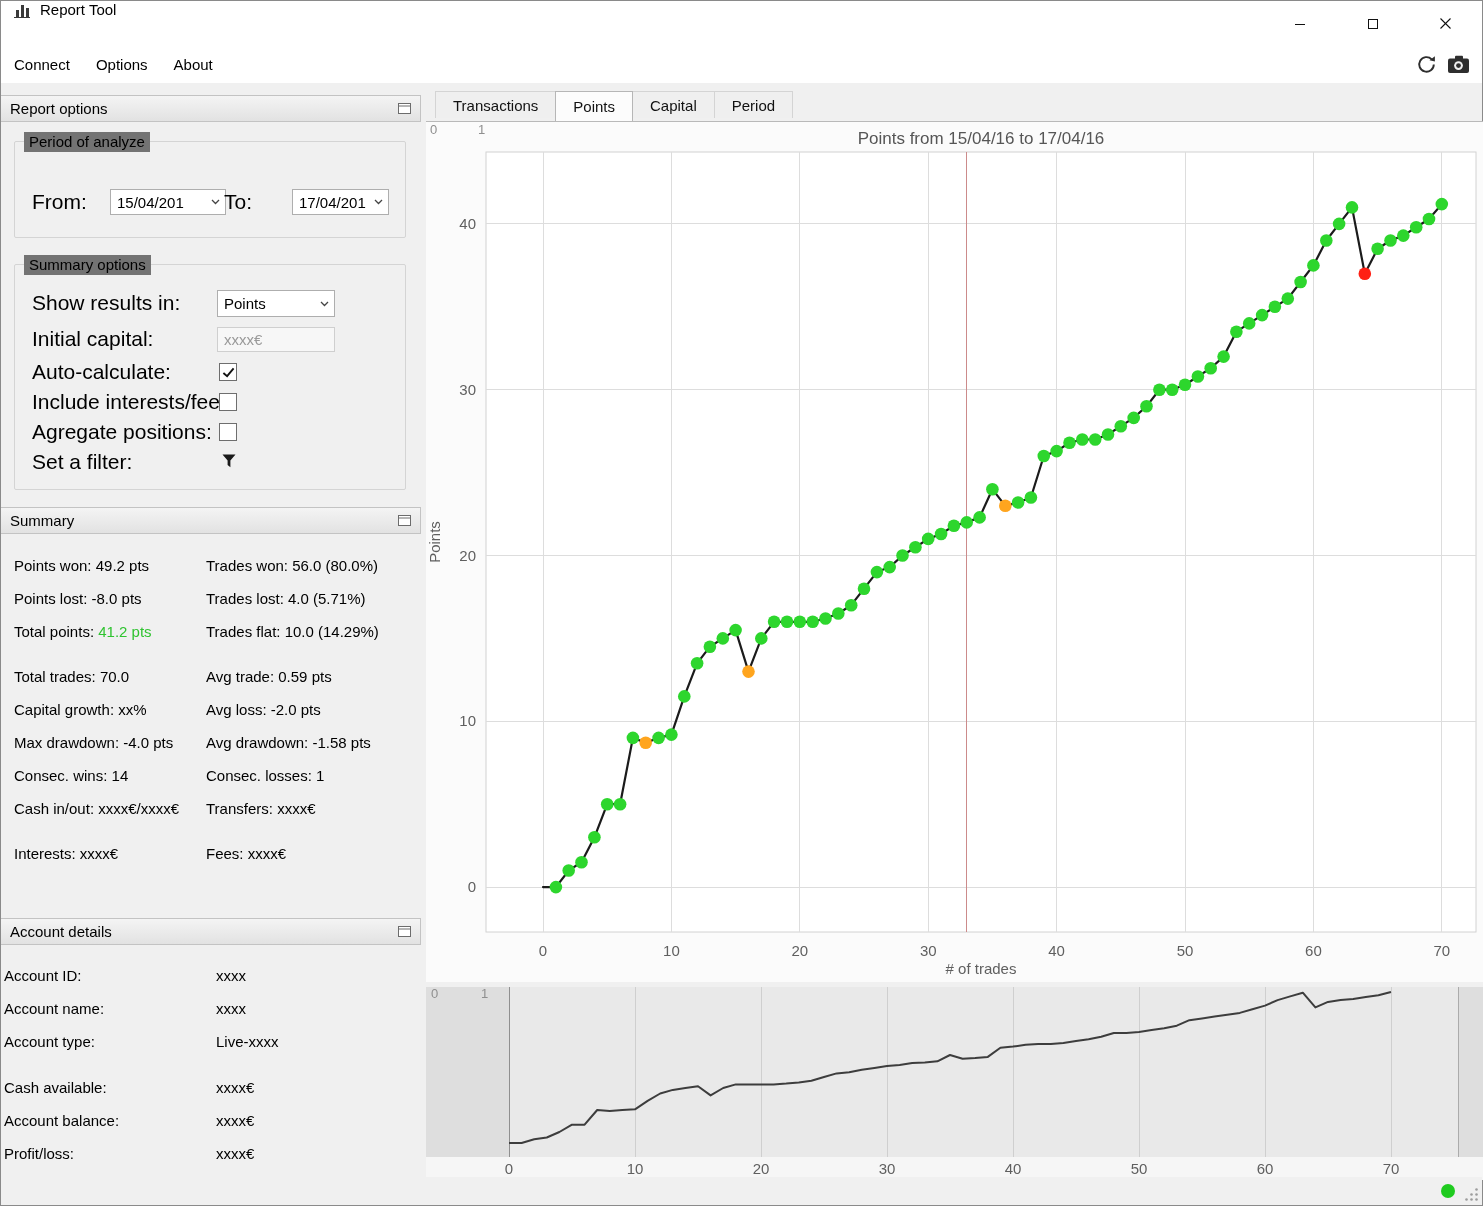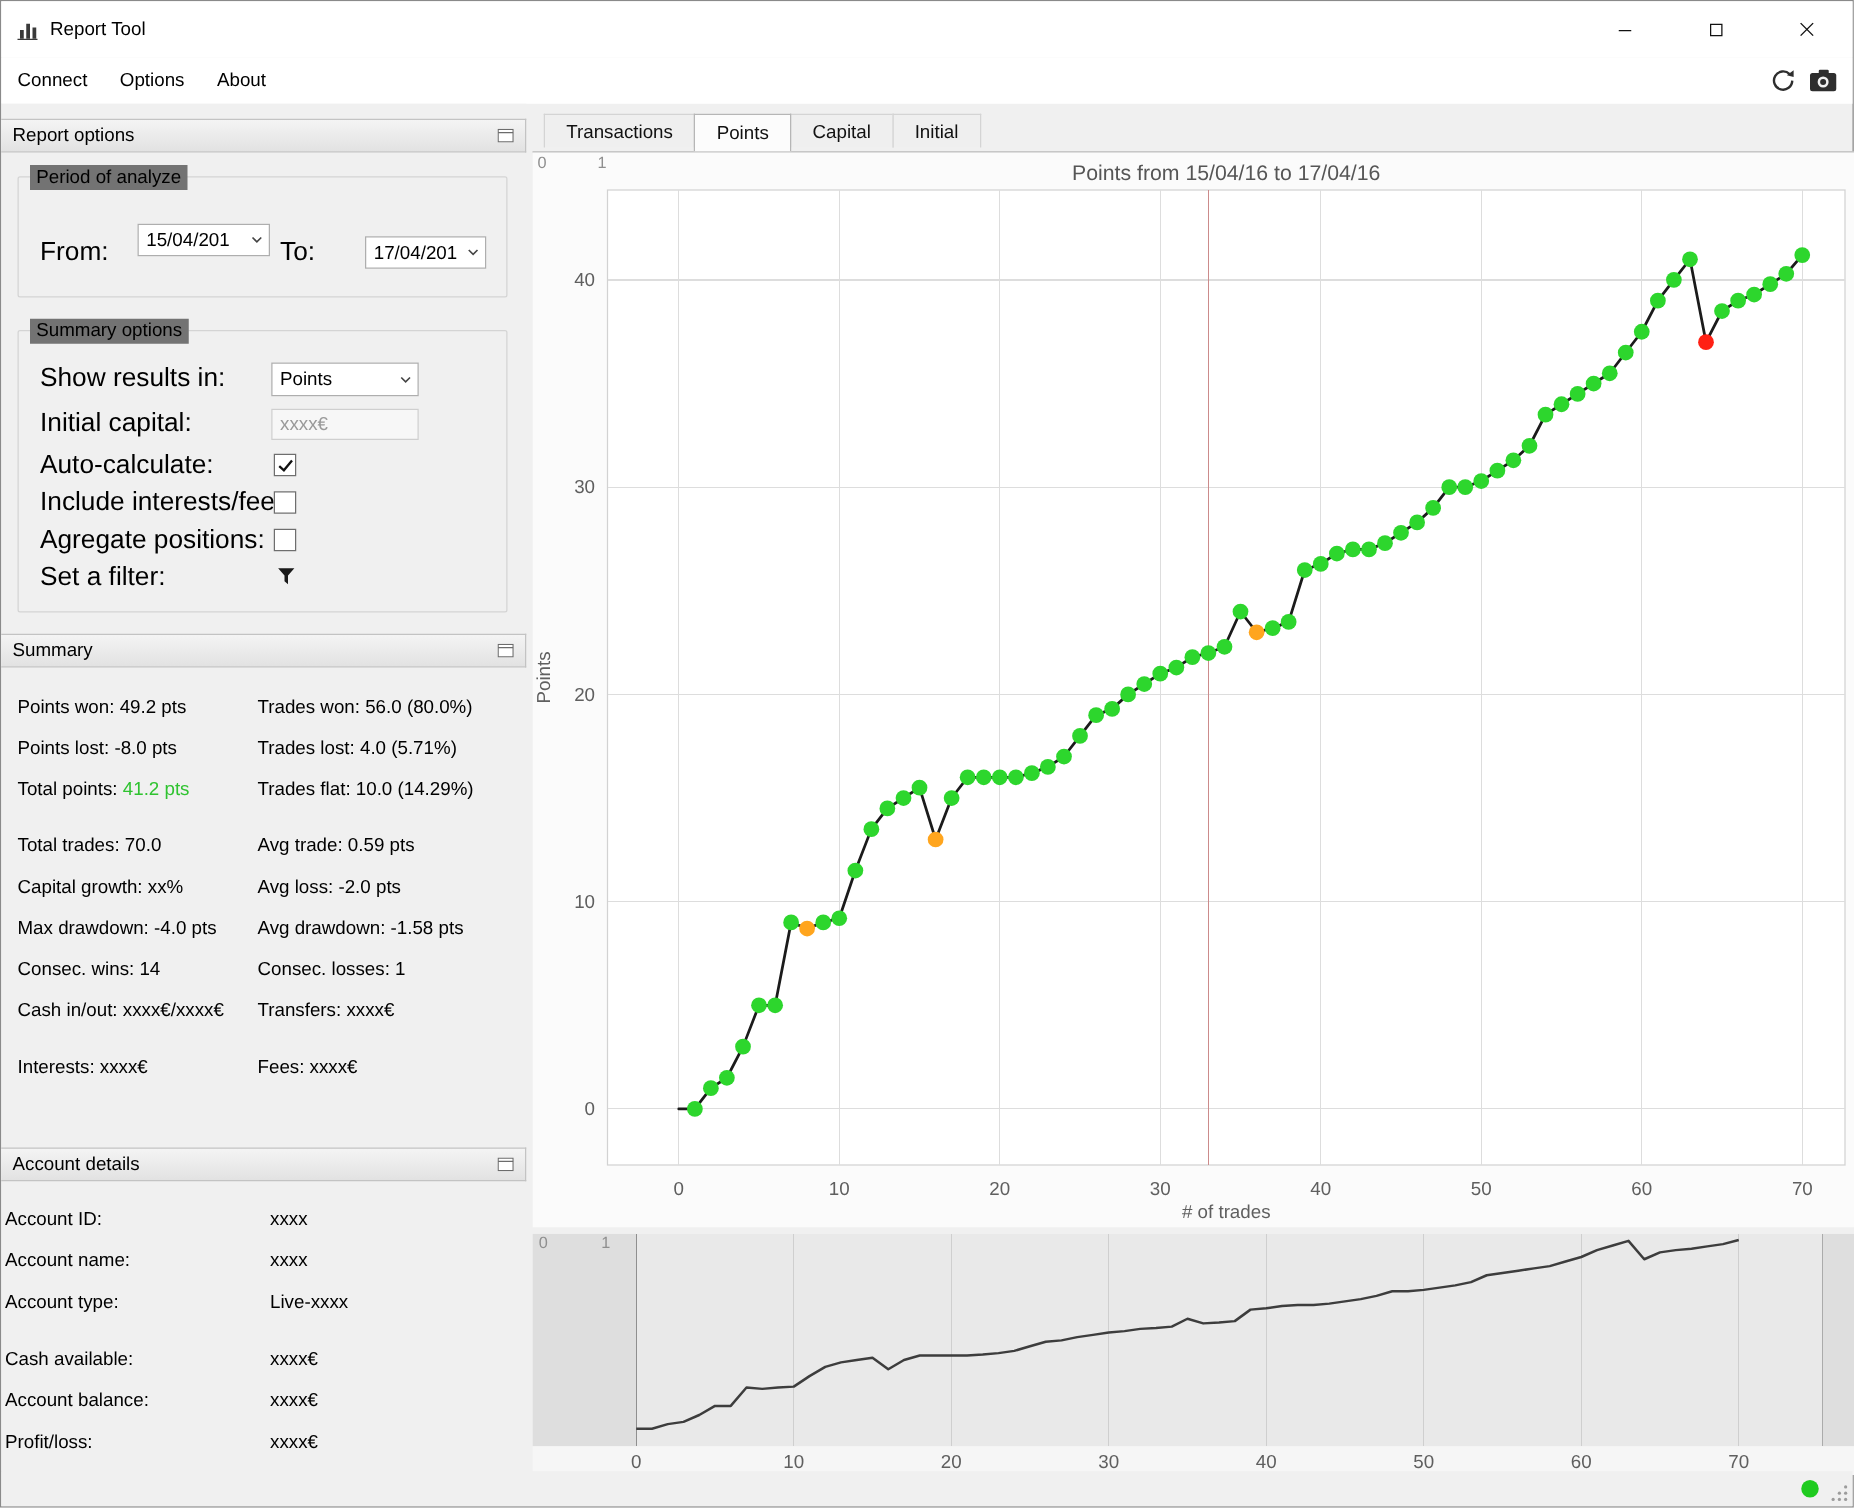--- a/index.html
+++ b/index.html
@@ -1,21 +1,21 @@
 <!DOCTYPE html>
 <html><head>
 <meta charset="utf-8">
 <style>
   *{box-sizing:border-box;margin:0;padding:0}
   html,body{width:1483px;height:1206px;overflow:hidden;background:#fff;
     font-family:"Liberation Sans",sans-serif;color:#000;}
   .window{position:absolute;inset:0;border:1px solid #8a8a8a;background:#f0f0f0}
 
   
-  .titlebar{position:absolute;top:0;left:0;right:0;height:45px;background:#fff;display:flex;align-items:center}
+  .titlebar{position:absolute;top:0;left:0;right:0;height:45px;background:#fff;display:flex;}
   .app-icon{margin-left:12px}
   .window-title{margin-left:9px;font-size:15px}
   .win-controls{margin-left:auto;display:flex;height:100%}
   .win-btn{width:73px;height:100%;display:flex;align-items:center;justify-content:center;cursor:default}
 
   
   .menubar{position:absolute;top:45px;left:0;right:0;height:37px;background:#fff;display:flex;align-items:center}
   .menu-items{display:flex;height:100%}
   .menu-item{padding:0 13px;font-size:15px;display:flex;align-items:center}
   .menubar-icons{margin-left:auto;display:flex;align-items:center;gap:10px;margin-right:12px}
@@ -128,21 +128,21 @@
       <span>Report options</span>
       <svg class="float-btn" width="13" height="11" viewBox="0 0 13 11">
           <rect x="0.5" y="0.5" width="12" height="10" fill="#fff" stroke="#6c6c6c"></rect>
           <line x1="0.5" y1="3" x2="12.5" y2="3" stroke="#6c6c6c"></line>
         </svg>
     </div>
 
     <div class="groupbox" style="top:58px;height:97px">
       <span class="group-title">Period of analyze</span>
       <span class="lbl" style="left:17px;top:50px">From:</span>
-      <div class="combo" style="left:95px;top:37px;width:106px">
+      <div class="combo" style="left:95px;top:47px;width:116px">
         <span>15/04/201</span>
         <span class="chev">
             <svg width="9" height="6" viewBox="0 0 9 6">
               <polyline points="1,1 4.5,4.5 8,1" fill="none" stroke="#444" stroke-width="1.3"></polyline>
             </svg>
           </span>
       </div>
       <span class="lbl" style="left:209px;top:50px">To:</span>
       <div class="combo" style="left:277px;top:47px;width:97px">
         <span>17/04/201</span>
@@ -274,21 +274,21 @@
           <div class="acc-value">xxxx€</div>
         </div>
       </div>
   </div>
 
   <div class="right-panel">
     <div class="tabbar" id="tabbar">
         <div class="tab">Transactions</div>
         <div class="tab active">Points</div>
         <div class="tab">Capital</div>
-        <div class="tab">Initial</div>
+        <div class="tab">Period</div>
       </div>
     <div class="chart-page">
       <svg id="main-chart" width="1058" height="860">
           <rect x="0" y="0" width="1058" height="860" fill="#fbfbfb"></rect>
           <rect x="60" y="30" width="990" height="780" fill="#ffffff" stroke="#d2d2d2"></rect>
           <line x1="117.01167315175098" x2="117.01167315175098" y1="30" y2="810" stroke="#dddddd" shape-rendering="crispEdges"></line>
           <text x="117.01167315175098" y="834" text-anchor="middle" class="tick">0</text>
           <line x1="245.4163424124514" x2="245.4163424124514" y1="30" y2="810" stroke="#dddddd" shape-rendering="crispEdges"></line>
           <text x="245.4163424124514" y="834" text-anchor="middle" class="tick">10</text>
           <line x1="373.8210116731518" x2="373.8210116731518" y1="30" y2="810" stroke="#dddddd" shape-rendering="crispEdges"></line>

